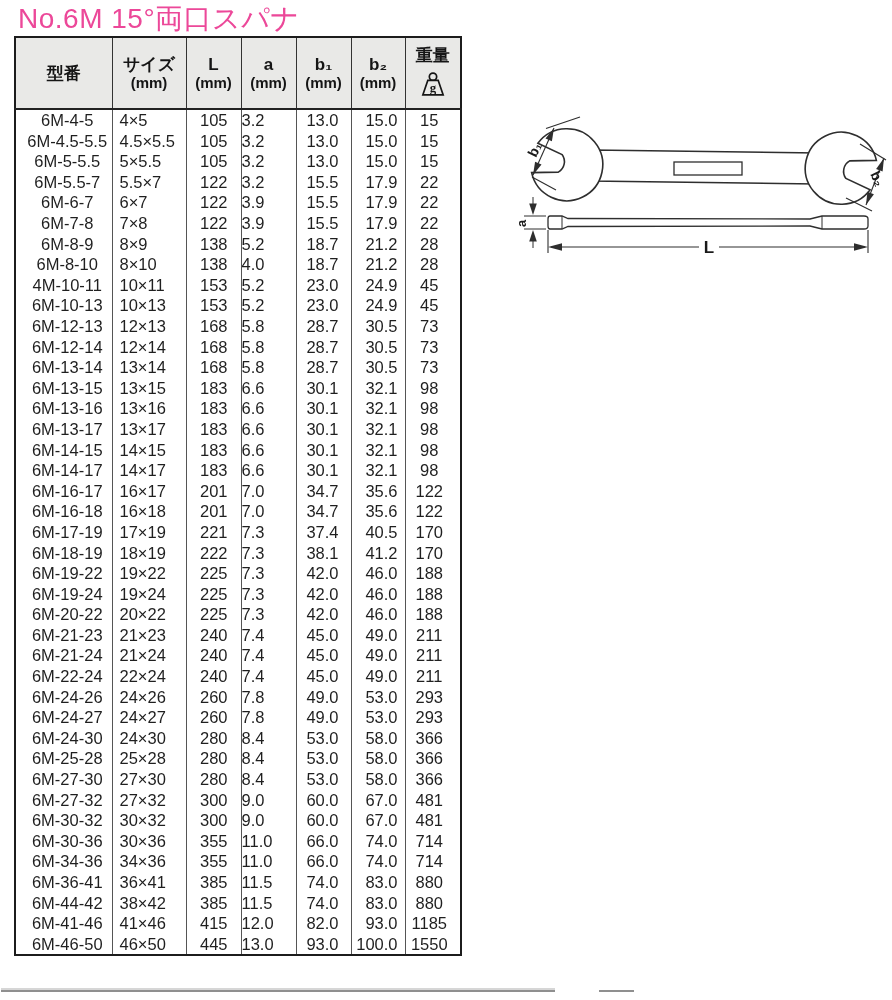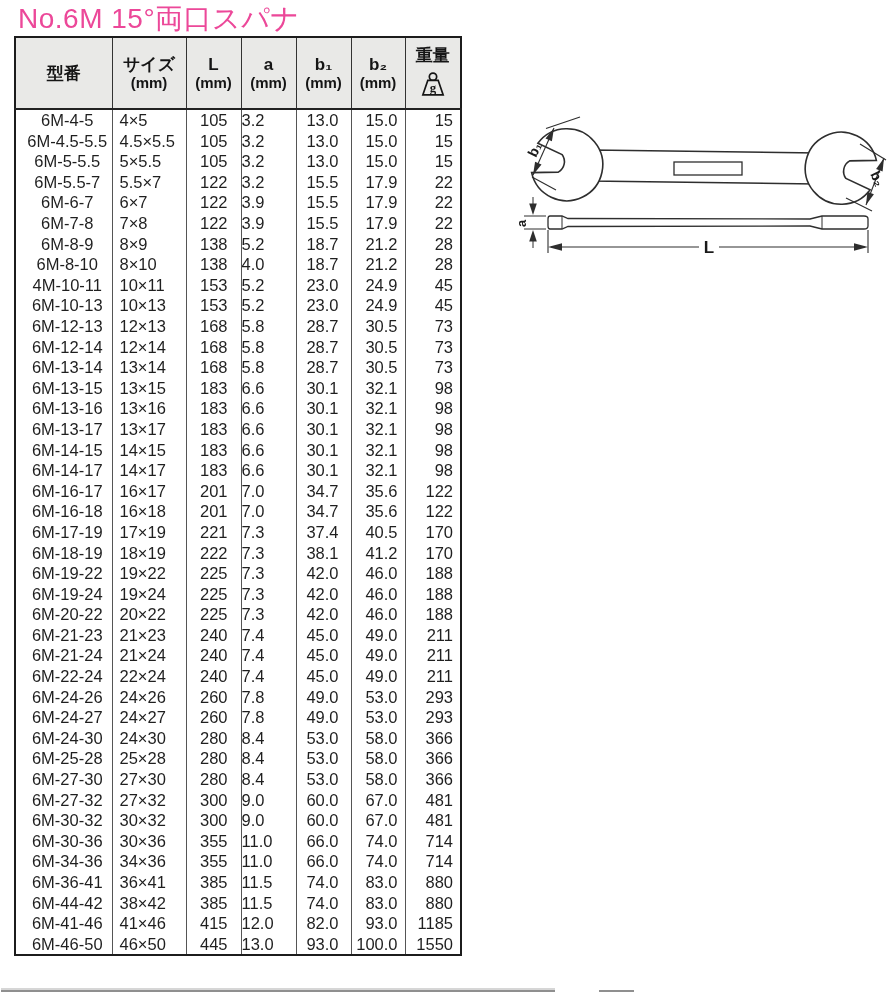--- a/index.html
+++ b/index.html
@@ -30,21 +30,21 @@
     border-top:none;border-bottom:none;
     height:20.6px;padding:0;font-size:16.5px;line-height:1;color:#1f1f1f;
     white-space:nowrap;overflow:hidden;
   }
   .spec-table td:nth-child(1){text-align:center;padding-left:7px;}
   .spec-table td:nth-child(2){text-align:left;padding-left:7px;}
   .spec-table td:nth-child(3){text-align:right;padding-right:13px;}
   .spec-table td:nth-child(4){text-align:left;padding-right:11px;}
   .spec-table td:nth-child(5){text-align:right;padding-right:12px;}
   .spec-table td:nth-child(6){text-align:right;padding-right:7px;}
-  .spec-table td:nth-child(7){text-align:right;padding-right:7px;}
+  .spec-table td:nth-child(7){text-align:center;padding-right:7px;}
   
   .diagram{position:absolute;left:488px;top:98px;width:400px;height:170px;}
   
   .rule-long{
     position:absolute;left:1px;top:988px;width:554px;height:2px;
     background:#8f8f8f;border-top:2px solid #d6d6d6;
   }
   .rule-short{
     position:absolute;left:599px;top:990px;width:35px;height:2px;background:#8f8f8f;
   }

